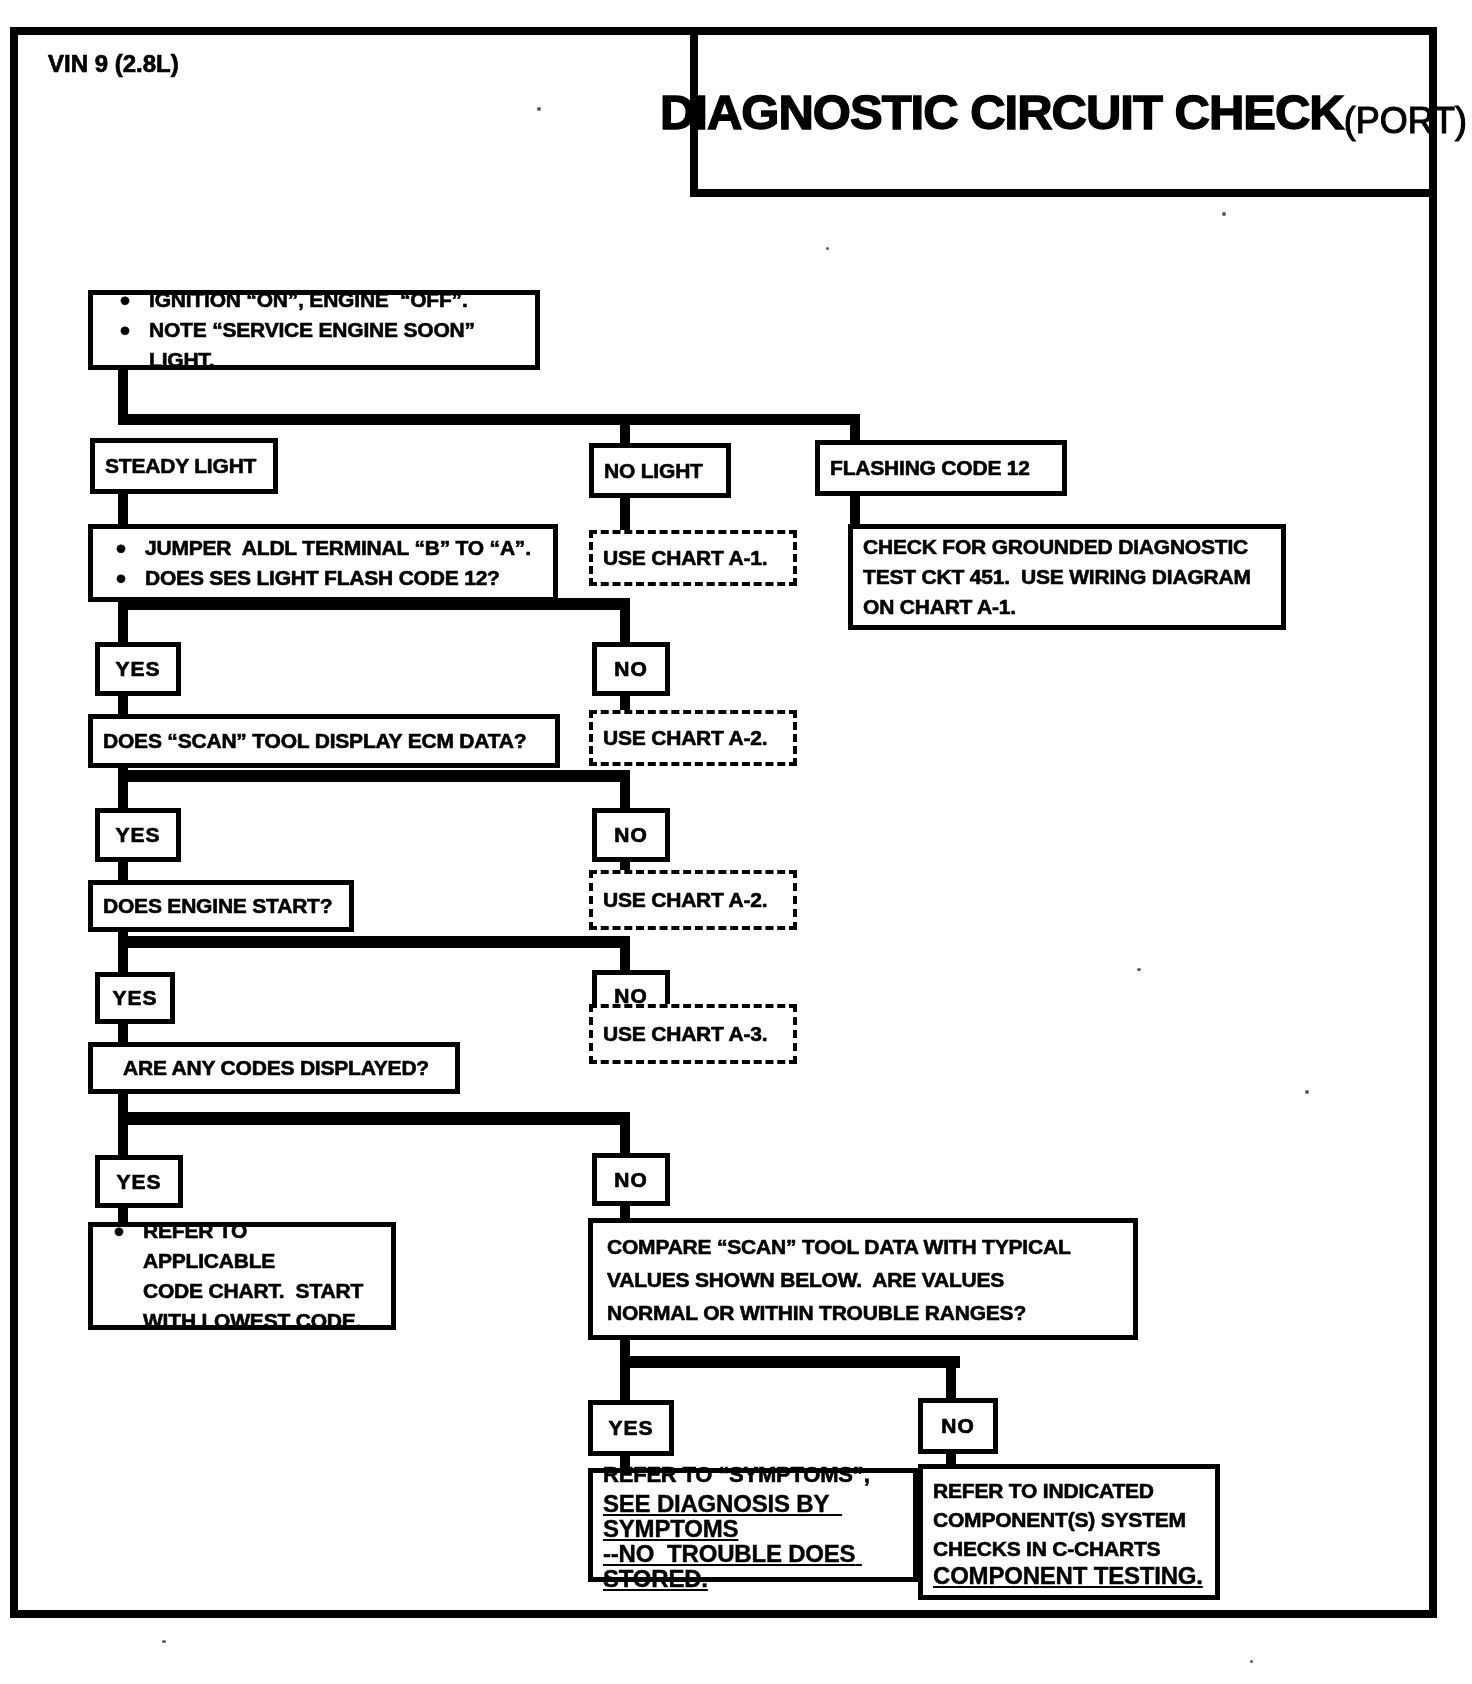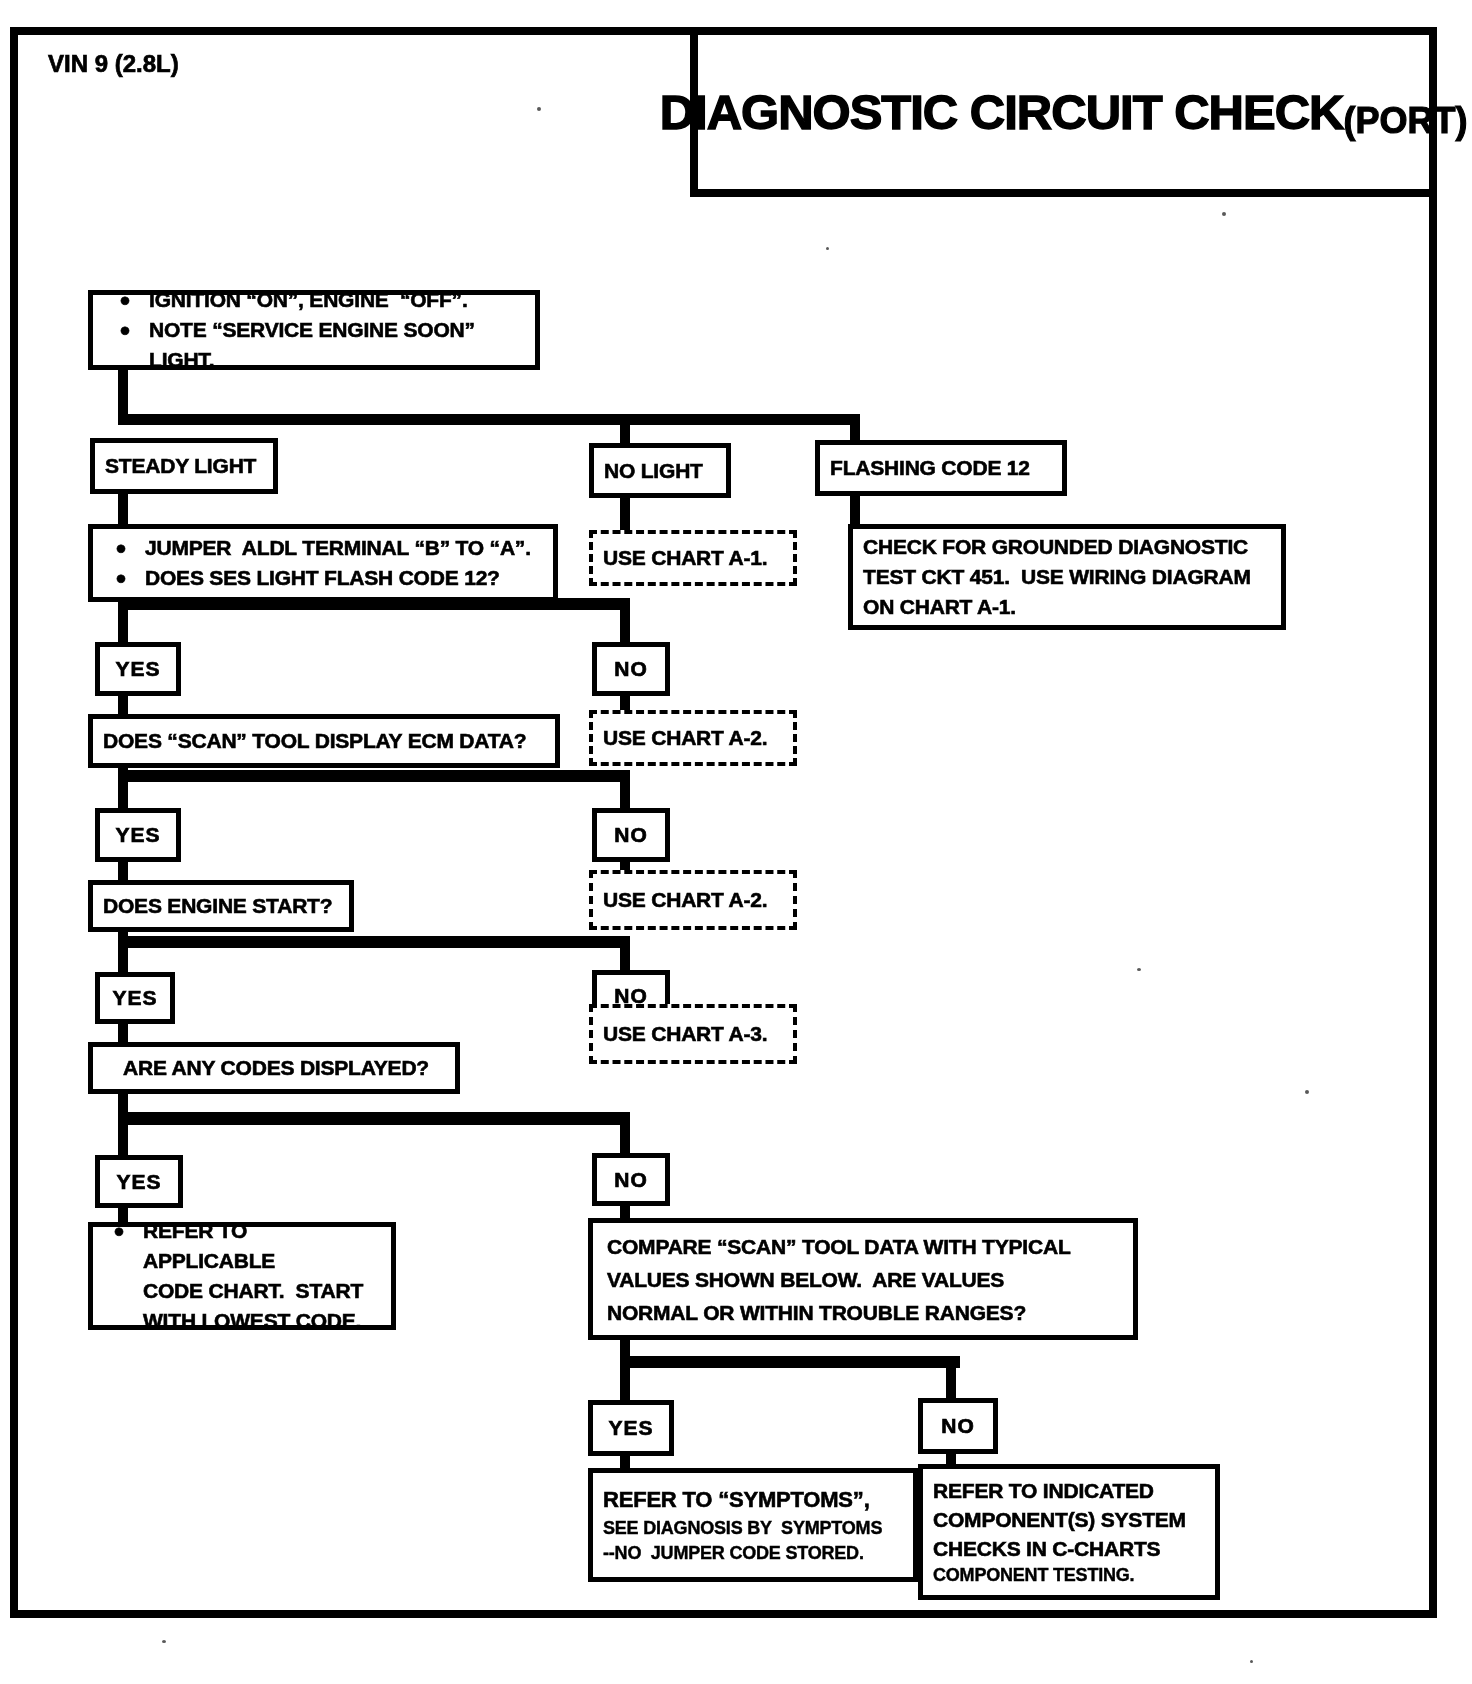--- a/index.html
+++ b/index.html
@@ -11,21 +11,21 @@
   .frame{position:absolute;border:8px solid #000;background:transparent;}
   .titlebox{
     position:absolute;border:8px solid #000;background:#fff;
     display:flex;align-items:center;justify-content:center;
   }
   .title-main{
     font-size:49px;font-weight:bold;letter-spacing:-1px;
     -webkit-text-stroke:1.4px #000;white-space:pre;
   }
   .title-sub{
-    font-size:36px;font-weight:bold;margin-top:18px;
+    font-size:36px;font-weight:normal;margin-top:18px;
     -webkit-text-stroke:1.1px #000;white-space:pre;
   }
   .vin{
     position:absolute;font-size:24px;font-weight:bold;
     -webkit-text-stroke:0.7px #000;white-space:pre;
   }
   .node{
     position:absolute;border:5px solid #000;background:#fff;
     display:flex;flex-direction:column;justify-content:center;
     font-weight:bold;font-size:21px;line-height:30px;
@@ -37,21 +37,21 @@
   .yesno{
     position:absolute;border:5px solid #000;background:#fff;
     display:flex;align-items:center;justify-content:center;
     font-weight:bold;font-size:21px;letter-spacing:1px;
     -webkit-text-stroke:0.7px #000;
   }
   .bullet-row{display:flex;align-items:flex-start;padding:0 8px;}
   .bullet-glyph{width:48px;text-align:center;flex:0 0 48px;font-size:19px;}
   .bullet-text{white-space:pre-wrap;}
   .hline,.vline{position:absolute;background:#000;}
-  .small{font-size:18px;line-height:25px;-webkit-text-stroke:0.4px #000;}
+  .small{font-size:24px;line-height:25px;text-decoration:underline;-webkit-text-stroke:0.4px #000;}
   .speck{position:absolute;background:#222;border-radius:50%;opacity:.75;}
 </style>
 </head>
 <body>
 
 <div id="canvas">
 
   <div class="frame" style="left:10px;top:27px;width:1411px;height:1575px;"></div>
 
   <div class="vin" style="left:48px;top:50px;">VIN 9 (2.8L)</div>
@@ -219,21 +219,21 @@
   <div class="yesno" style="left:588px;top:1400px;width:76px;height:46px;">
       <span>YES</span>
     </div>
   <div class="yesno" style="left:918px;top:1398px;width:70px;height:46px;">
       <span>NO</span>
     </div>
 
   <div class="node" style="left:588px;top:1468px;width:320px;height:104px;justify-content:center;">
     <div class="line" style="font-size:22px;line-height:32px;">REFER TO “SYMPTOMS”,</div>
     <div class="line small">SEE DIAGNOSIS BY  SYMPTOMS</div>
-    <div class="line small">--NO  JUMPER CODE STORED.</div>
+    <div class="line small">--NO  TROUBLE DOES STORED.</div>
   </div>
 
   <div class="node" style="left:918px;top:1464px;width:292px;height:126px;justify-content:center;">
     <div class="line" style="line-height:29px;">REFER TO INDICATED</div>
     <div class="line" style="line-height:29px;">COMPONENT(S) SYSTEM</div>
     <div class="line" style="line-height:29px;">CHECKS IN C-CHARTS</div>
     <div class="line small">COMPONENT TESTING.</div>
   </div>
 
   <div class="speck" style="left:537px;top:107px;width:4px;height:4px;"></div>

